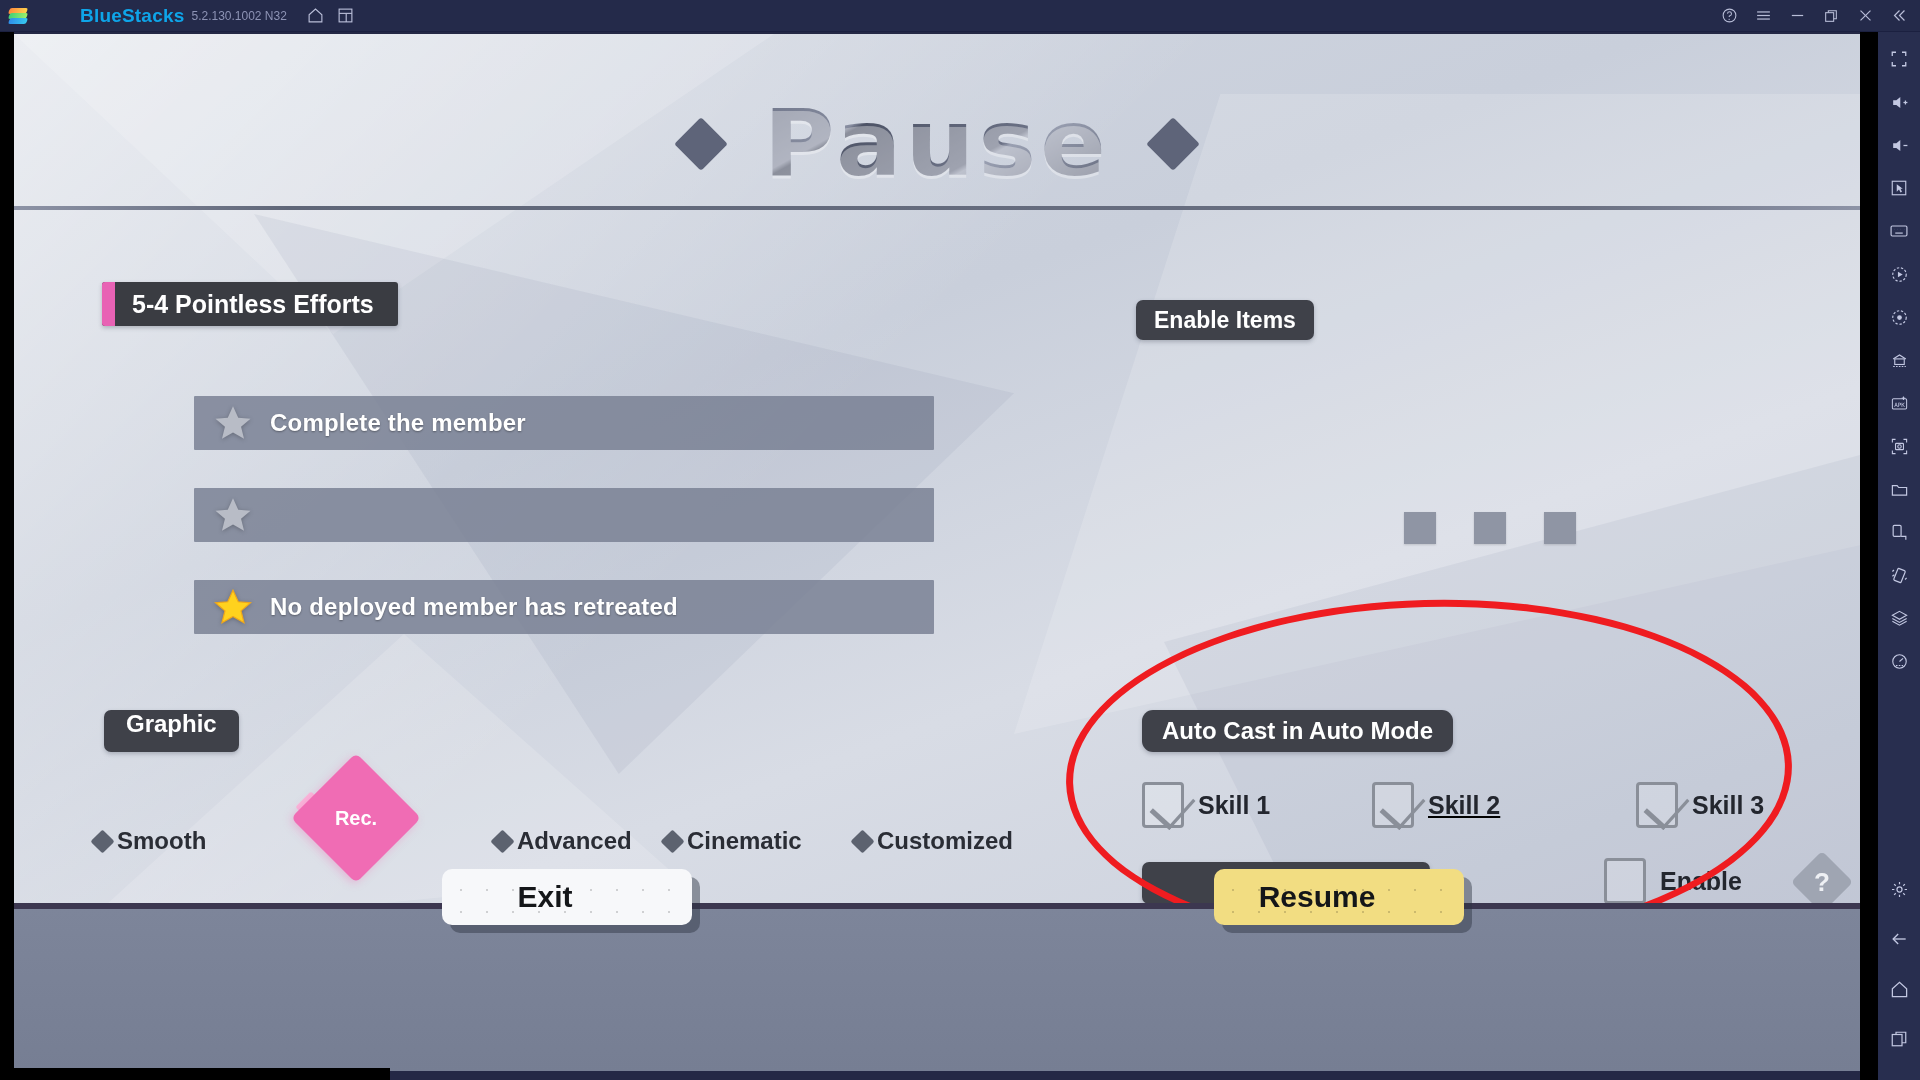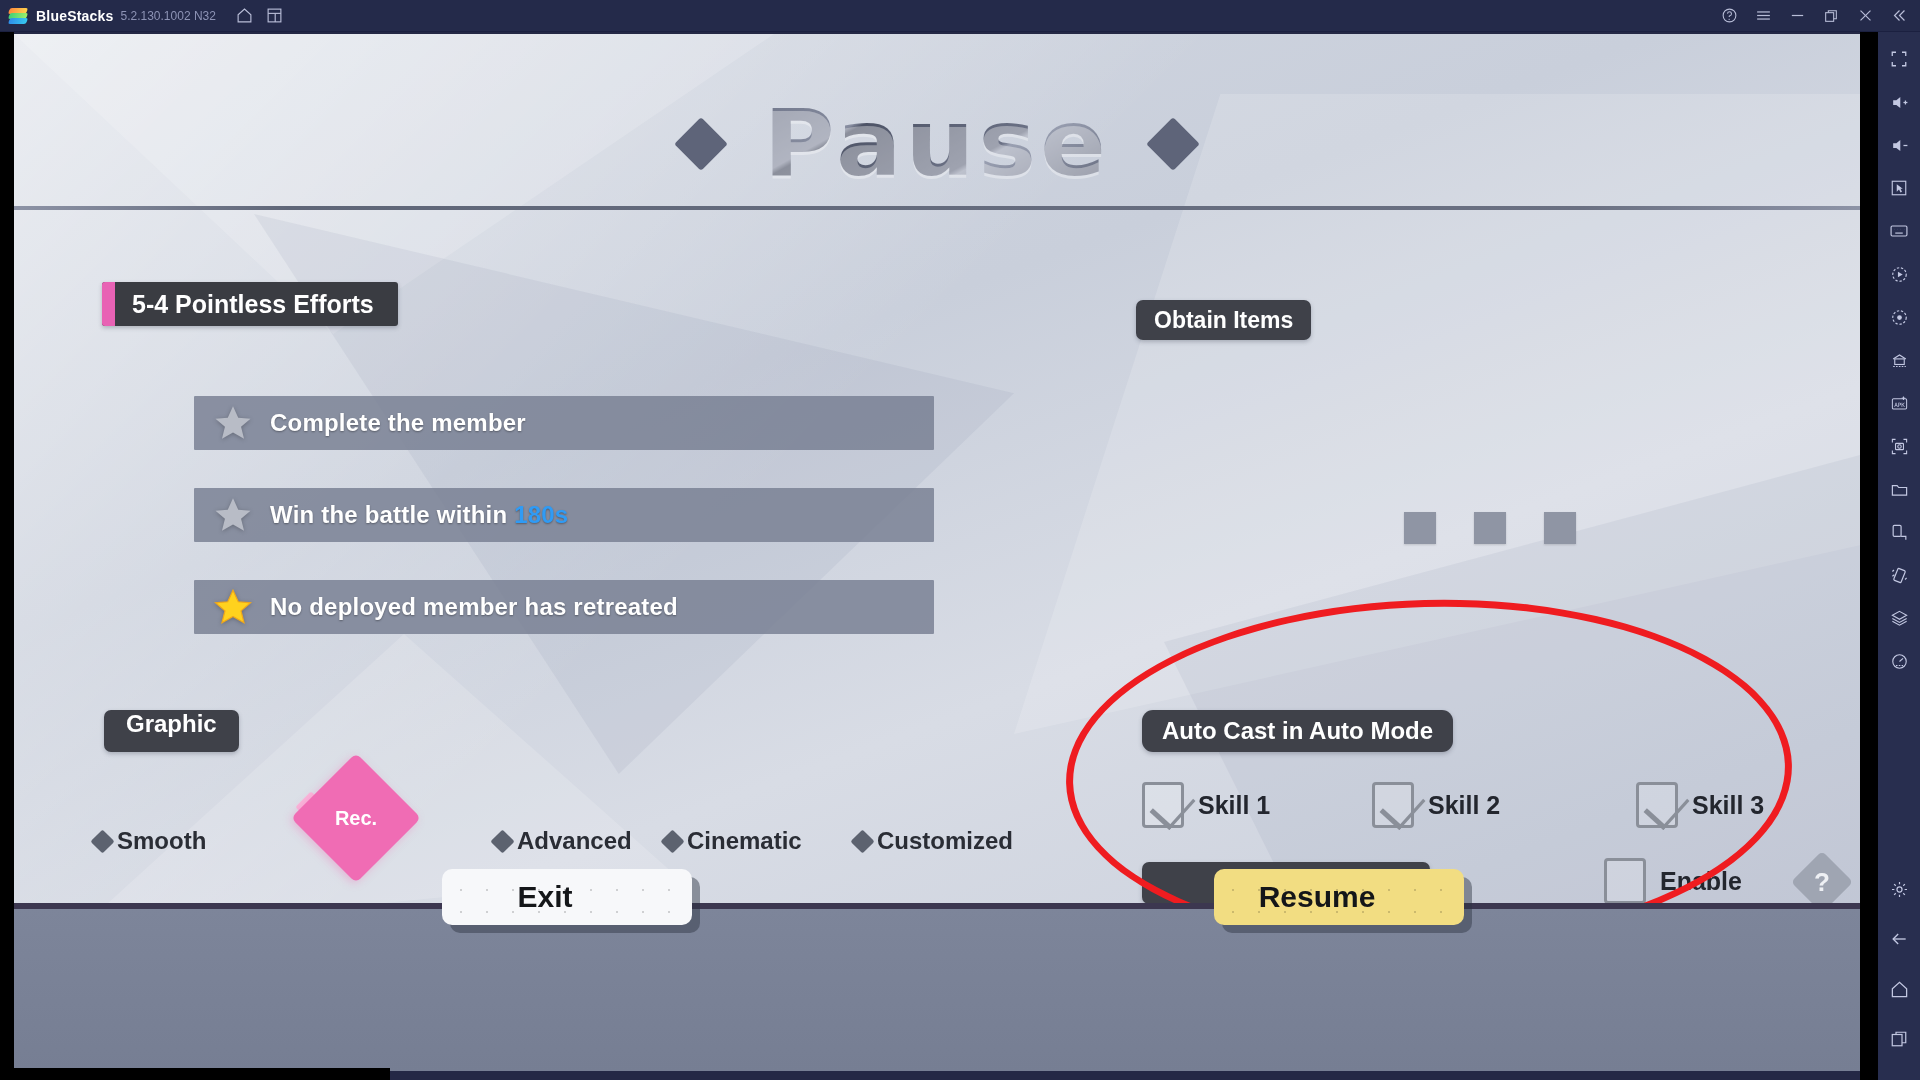--- a/index.html
+++ b/index.html
@@ -14,21 +14,21 @@
     background:#242a4a; display:flex; align-items:center;
     border-bottom:1px solid #1b2040;
   }
   .bs-logo{ width:20px;height:20px;margin-left:8px;margin-right:8px;position:relative;}
   .bs-logo i{ position:absolute; left:1px; width:18px; height:6px; border-radius:2px;
       transform:skewX(-20deg); display:block;}
   .bs-logo i:nth-child(1){ top:2px;  background:linear-gradient(90deg,#ff8a3d,#ffd34d); }
   .bs-logo i:nth-child(2){ top:7px;  background:linear-gradient(90deg,#3fd07a,#9ff06a); }
   .bs-logo i:nth-child(3){ top:12px; background:linear-gradient(90deg,#2f8de8,#36c9f0); }
 
-  #bs-name{ color:#ffffff; font-size:14px; font-weight:700; letter-spacing:.2px;}
+  #bs-name{ color:#0ea5e9; font-size:19px; font-weight:700; letter-spacing:.2px;margin-left:44px;}
   #bs-ver{ color:#8d93b5; font-size:12px; margin-left:7px; }
   .tb-ico{ width:30px;height:30px; display:flex;align-items:center;justify-content:center;
            color:#b9bed8; }
   .tb-ico svg{ display:block; }
   #tb-left-icons{ display:flex; margin-left:14px; }
   #tb-right{ margin-left:auto; display:flex; align-items:center; padding-right:4px;}
   #tb-right .tb-ico{ width:34px; height:32px; }
 
   
   #sidebar{
@@ -443,36 +443,33 @@
             </svg>
         </div>
         <div class="txt"><span>Complete the member</span></div>
       </div>
       <div class="obj">
         <div class="star">
           <svg width="42" height="42" viewBox="0 0 24 24">
             <polygon points="12,2.4 15,9 22,9.6 16.6,14.2 18.3,21 12,17.4 5.7,21 7.4,14.2 2,9.6 9,9" fill="#b8bcc6"></polygon>
             </svg>
         </div>
-        <div class="txt">
-          <span>Win the battle within </span><span class="hl">180s</span>
-        </div>
       </div>
       <div class="obj">
         <div class="star">
           <svg width="42" height="42" viewBox="0 0 24 24">
             <polygon points="12,2.4 15,9 22,9.6 16.6,14.2 18.3,21 12,17.4 5.7,21 7.4,14.2 2,9.6 9,9" fill="#ffd21e" stroke="#f0a81a" stroke-width="0.7"></polygon>
             </svg>
         </div>
         <div class="txt"><span>No deployed member has retreated</span></div>
       </div>
     </div>
 
     <div id="obtain-title">
-      <span>Obtain Items</span>
+      <span>Enable Items</span>
     </div>
     <div id="item-slots">
       <div class="item-slot"></div>
       <div class="item-slot"></div>
       <div class="item-slot"></div>
     </div>
 
     <div id="graphic-title">
       <span>Graphic</span>
     </div>
@@ -502,21 +499,21 @@
     </div>
 
     <div id="autocast-title">
       <span>Auto Cast in Auto Mode</span>
     </div>
 
     <div class="cbrow" style="left:1128px;top:748px;text-align:right;">
       <span class="cbox checked"></span>
       <span class="cblabel">Skill 1</span>
     </div>
-    <div class="cbrow" style="left:1358px;top:748px;">
+    <div class="cbrow" style="left:1358px;top:748px;text-decoration:underline;">
       <span class="cbox checked"></span>
       <span class="cblabel">Skill 2</span>
     </div>
     <div class="cbrow" style="left:1590px;top:748px;margin-left:32px;">
       <span class="cbox checked"></span>
       <span class="cblabel">Skill 3</span>
     </div>
 
     <div id="auto-atk">
       <span>Auto ATK</span>

